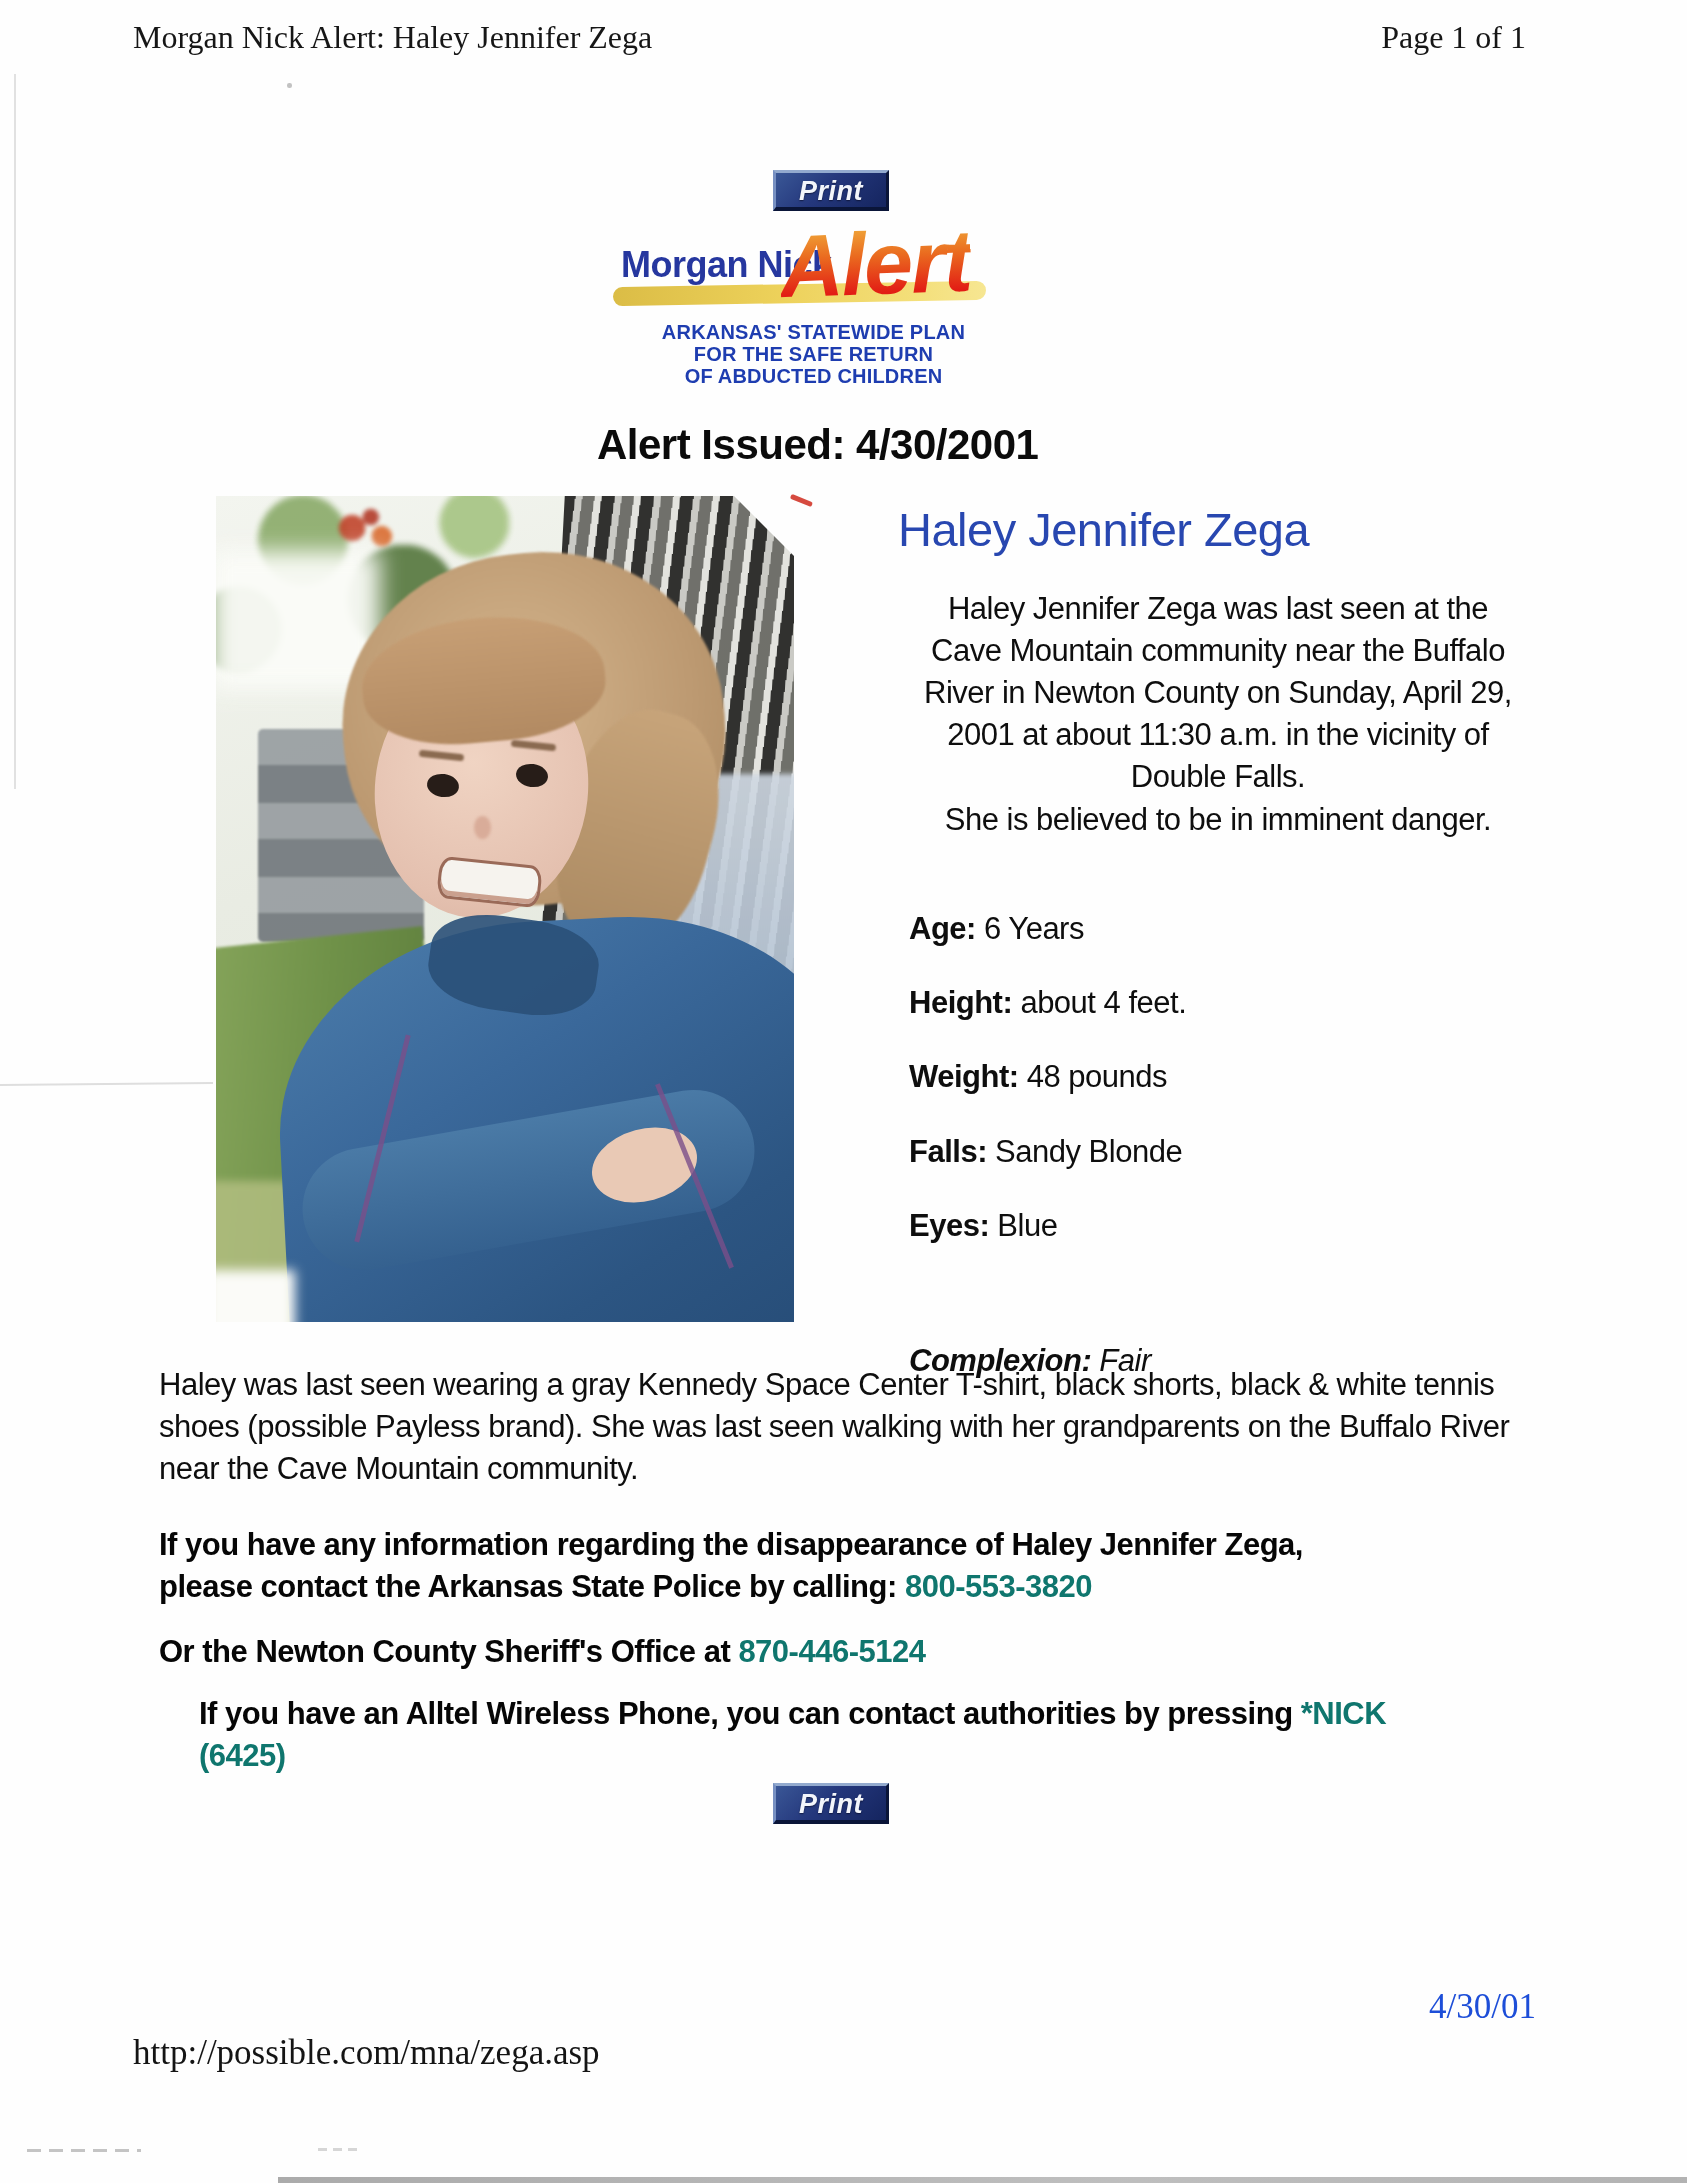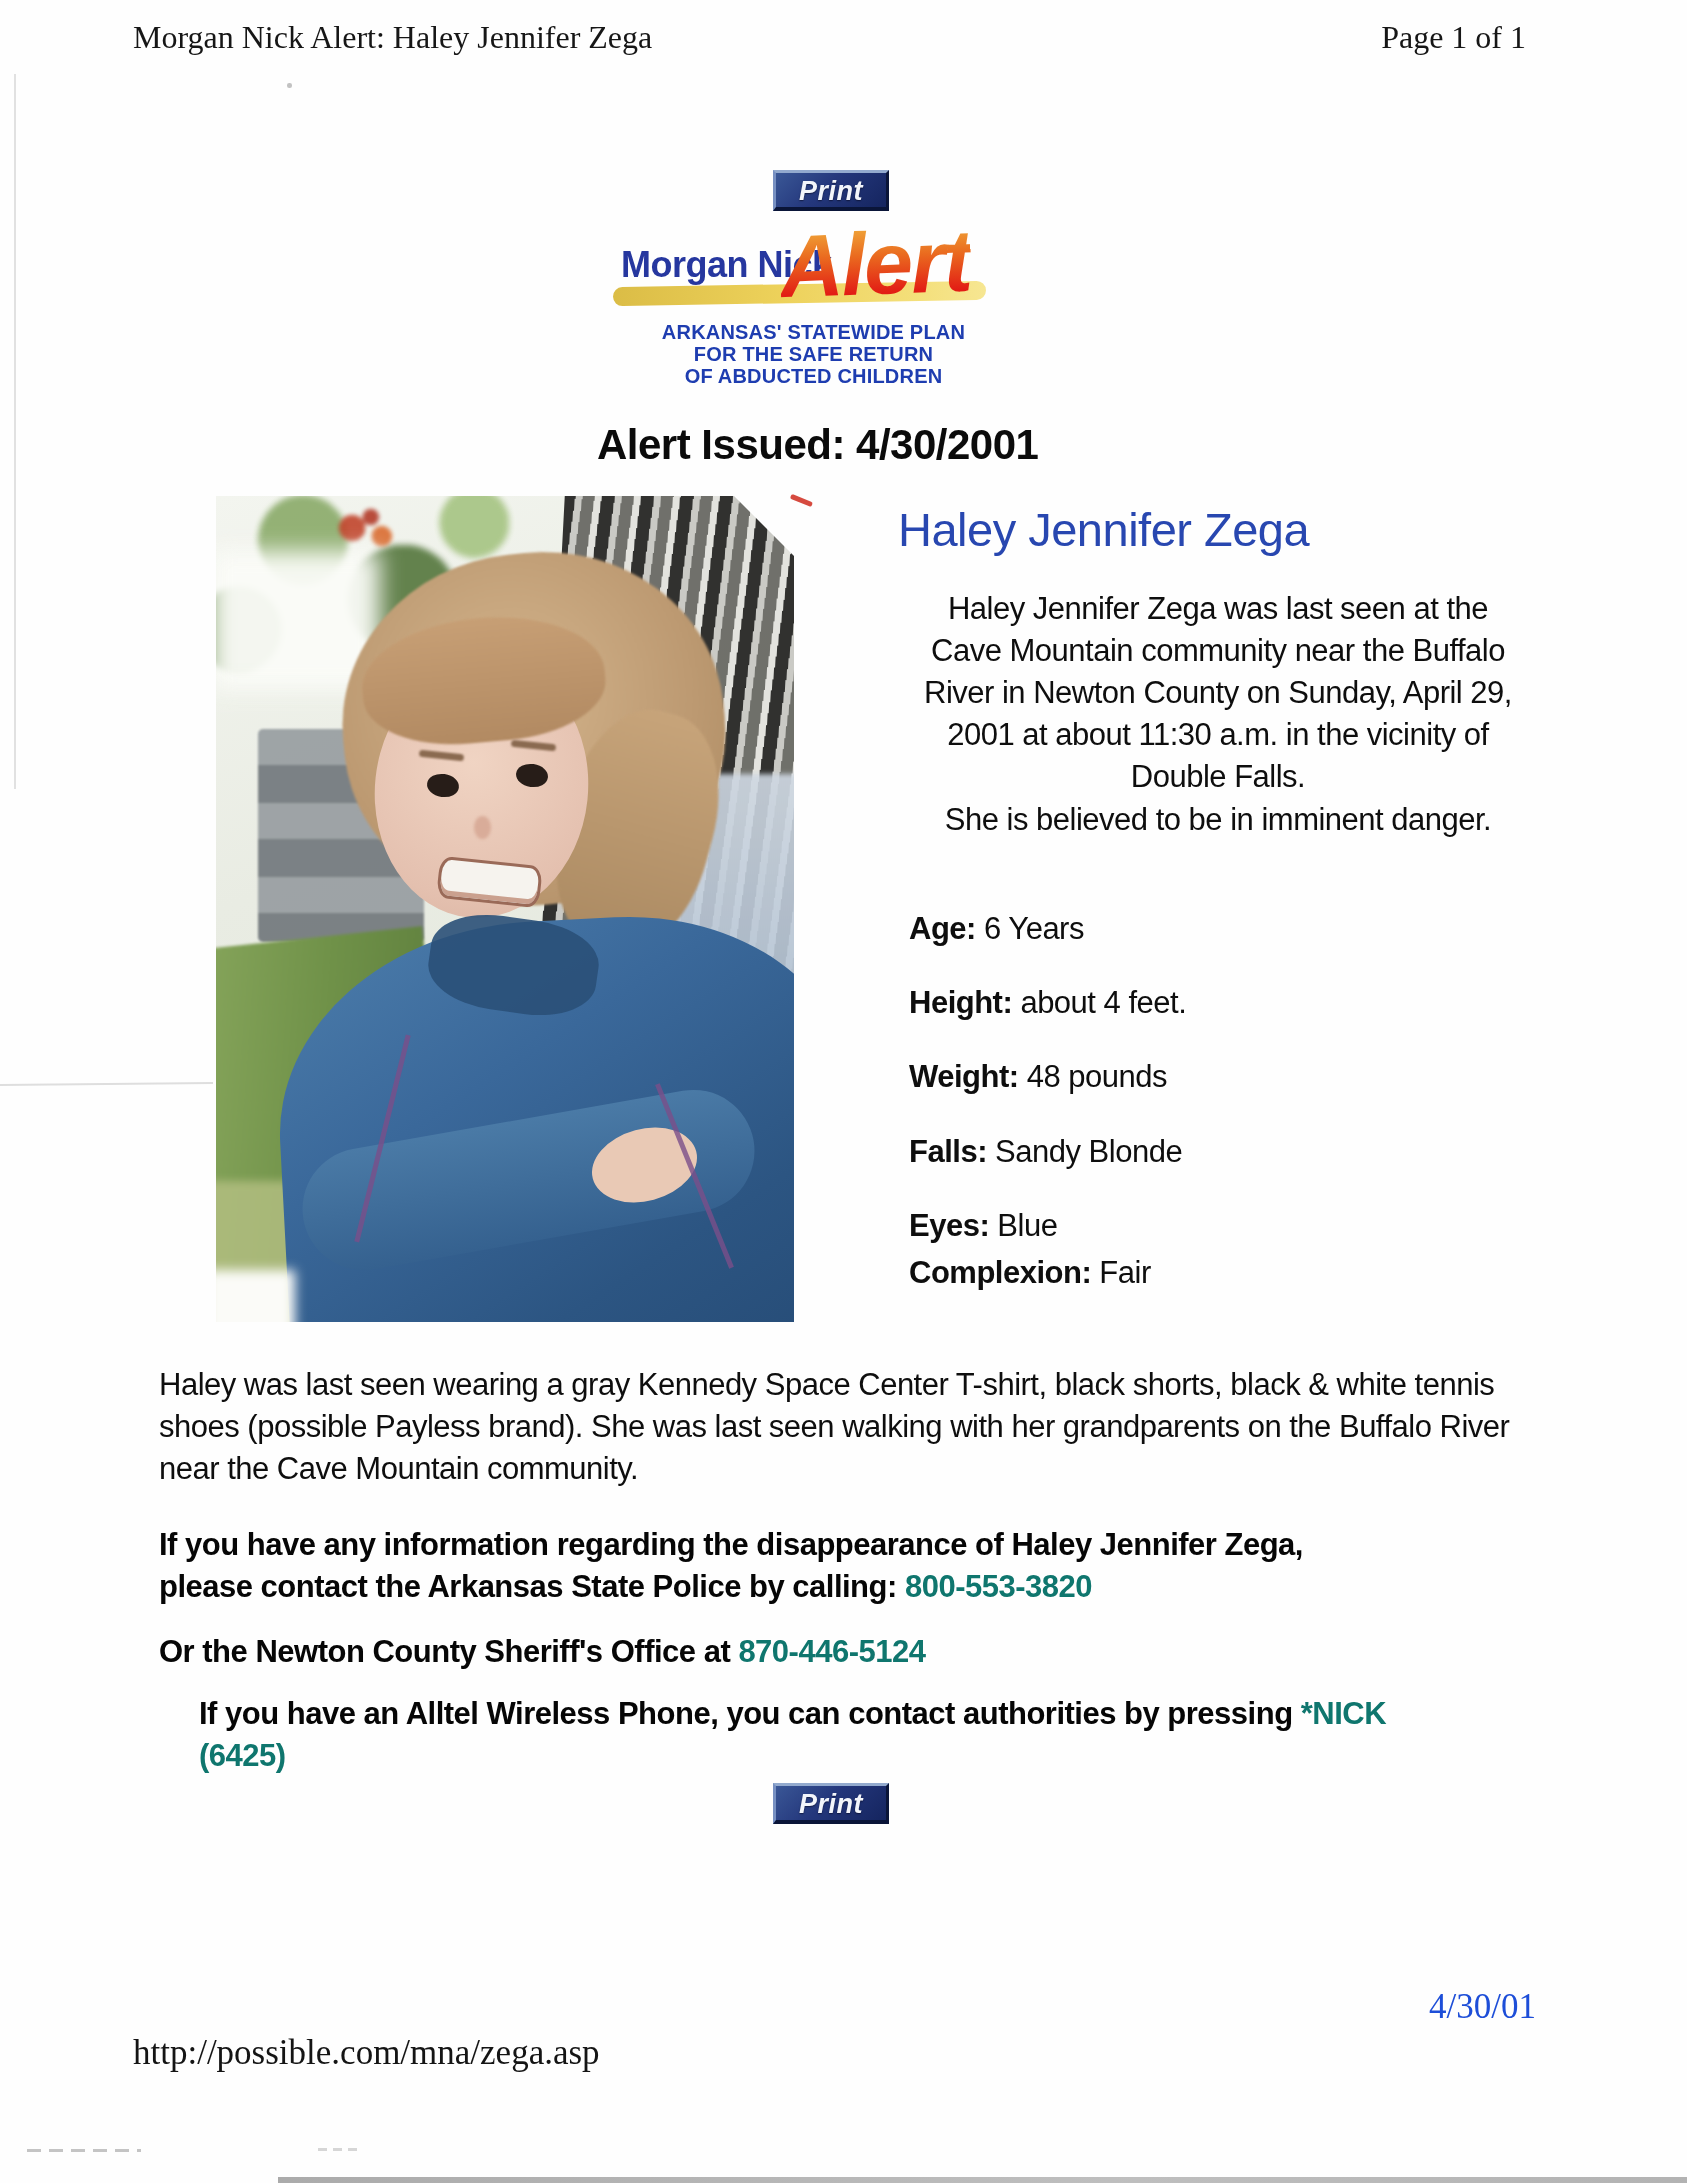--- a/index.html
+++ b/index.html
@@ -115,21 +115,21 @@
   .ph-bleed{left:-10px; top:774px; width:89px; height:69px; background:#fbfbf8; filter:blur(6px);}
 
   
   .rc-title{left:898px; top:502px; width:613px; text-align:left;
     font-size:47px; color:#2847b0; letter-spacing:-0.5px;}
   .rc-para{left:909px; width:618px; font-size:31px; line-height:42px; letter-spacing:-0.5px; color:#0e0e0e;text-align:center;}
   .p1{top:588px;}
   .p2{top:799px;}
   .attr{left:909px; font-size:31px; letter-spacing:-0.5px; color:#0e0e0e;}
   .attr b{letter-spacing:-0.5px;}
-  .a0{top:911px;} .a1{top:985px;} .a2{top:1059px;} .a3{top:1134px;} .a4{top:1208px;} .a5{top:1255px;}
+  .a0{top:911px;} .a1{top:985px;} .a2{top:1059px;} .a3{top:1134px;} .a4{top:1208px;} .a5{top:1343px;font-style:italic;}
 
   
   .desc{left:159px; top:1364px; width:1389px; font-size:31px; line-height:42px; letter-spacing:-0.5px; color:#0e0e0e;}
   .bline{font-size:31px; line-height:42px; font-weight:700; letter-spacing:-0.5px; color:#060606; white-space:nowrap;}
   .c1{left:159px; top:1524px;}
   .c2{left:159px; top:1631px;}
   .c3{left:159px; top:1693px;margin-left:40px;}
   .red{color:#0f766e;}
 
   

